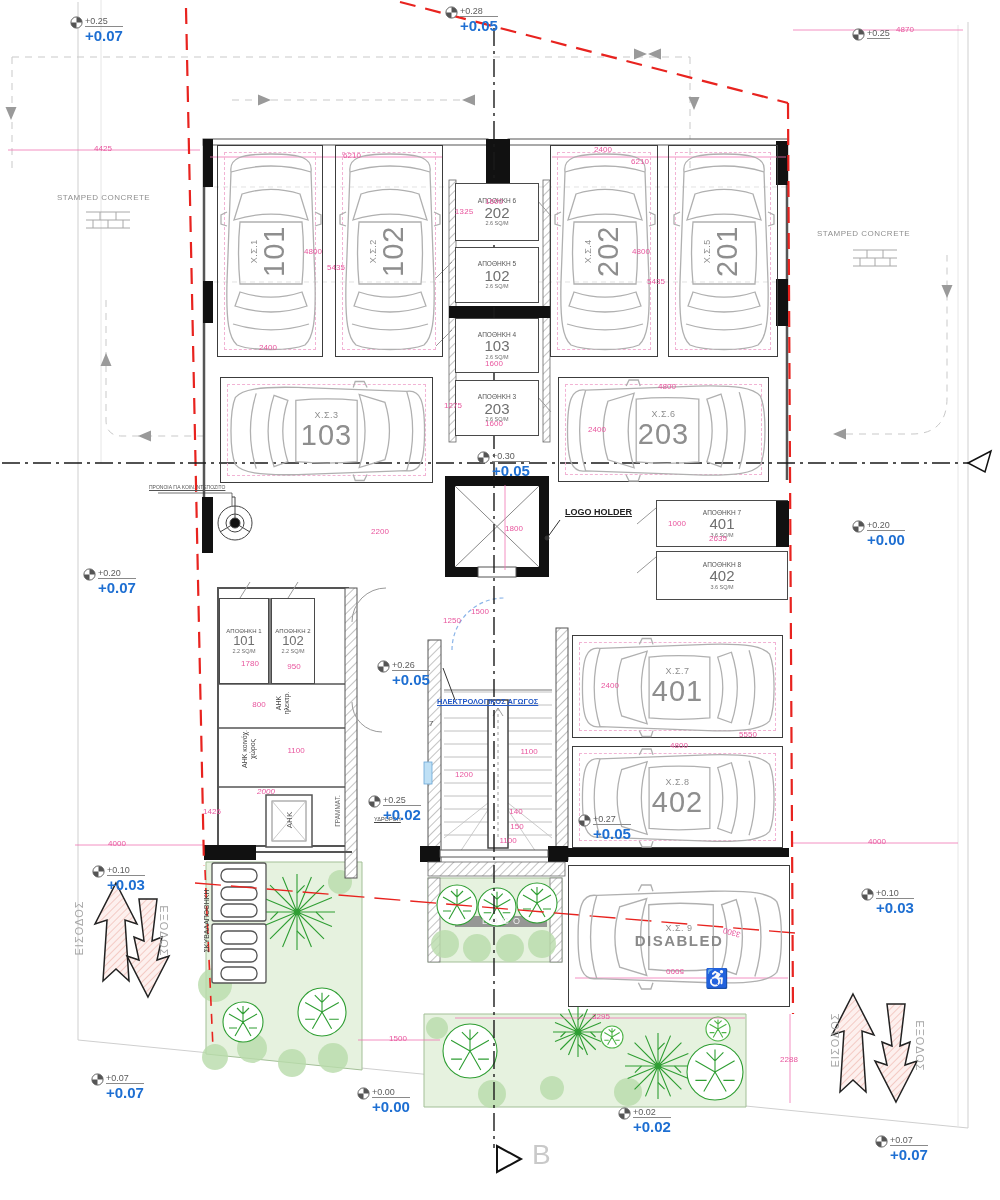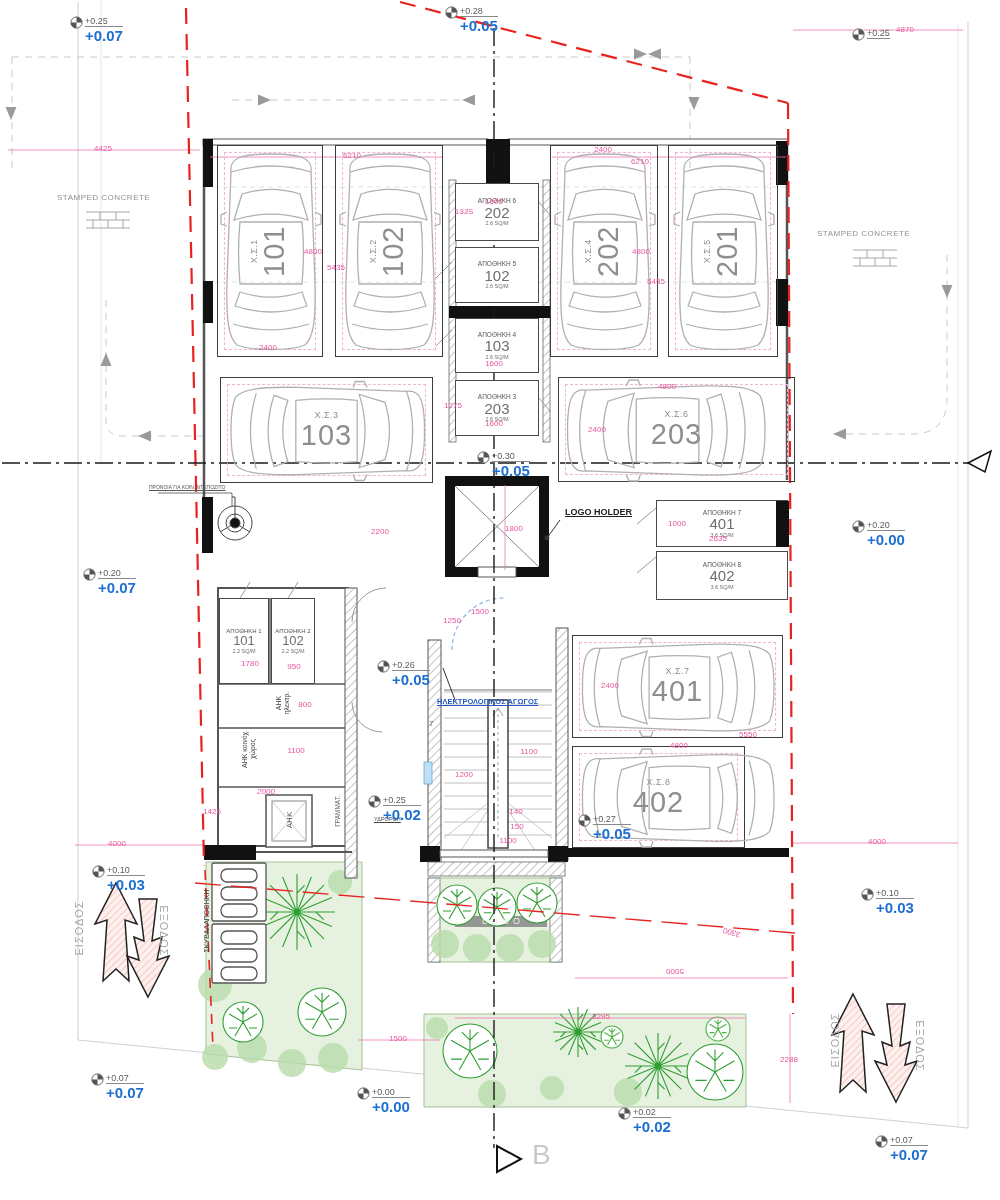--- a/index.html
+++ b/index.html
@@ -335,21 +335,21 @@
       <svg class="car" width="213" height="106">
         <use href="#car-shape" transform="translate(106.5,53) rotate(90) scale(0.99)"></use>
       </svg>
       <div class="slab ">
         <div>
     <span class="scode">Χ.Σ.3</span>
     <span class="snum">103</span>
   </div>
       </div>
     </div>
-    <div class="stall" style="left: 558px; top: 377px; width: 237px; height: 105px;">
+    <div class="stall" style="left: 558px; top: 377px; width: 211px; height: 105px;">
       <div class="sdash"></div>
       <svg class="car" width="215" height="105">
         <use href="#car-shape" transform="translate(107.5,52.5) rotate(-90) scale(1.01)"></use>
       </svg>
       <div class="slab ">
         <div>
     <span class="scode">Χ.Σ.6</span>
     <span class="snum">203</span>
   </div>
       </div>
@@ -359,31 +359,43 @@
       <svg class="car" width="211" height="103">
         <use href="#car-shape" transform="translate(105.5,51.5) rotate(-90) scale(0.98)"></use>
       </svg>
       <div class="slab ">
         <div>
     <span class="scode">Χ.Σ.7</span>
     <span class="snum">401</span>
   </div>
       </div>
     </div>
-    <div class="stall" style="left: 572px; top: 746px; width: 173px; height: 102px;">
+    <div class="stall" style="left: 572px; top: 746px; width: 211px; height: 102px;">
       <div class="sdash"></div>
       <svg class="car" width="211" height="102">
         <use href="#car-shape" transform="translate(105.5,51) rotate(-90) scale(0.98)"></use>
       </svg>
       <div class="slab ">
         <div>
     <span class="scode">Χ.Σ.8</span>
     <span class="snum">402</span>
   </div>
       </div>
+    </div>
+    <div class="stall" style="left: 568px; top: 865px; width: 222px; height: 142px;">
+      <svg class="car" width="222" height="142">
+        <use href="#car-shape" transform="translate(111,71) rotate(-90) scale(1.04)"></use>
+      </svg>
+      <div class="slab ">
+        <div>
+    <span class="scode">Χ.Σ. 9</span>
+    <span class="snum" style="font-size:15px;letter-spacing:1.5px;font-weight:bold;color:#8a8a8a">DISABLED</span>
+  </div>
+      </div>
+      <span class="wheel" style="left:62%;top:72%">♿</span>
     </div>
     <div class="storage" style="left: 455px; top: 183px; width: 84px; height: 58px;">
       <span class="st-name">ΑΠΟΘΗΚΗ 6</span>
   <span class="st-num">202</span>
   <span class="st-area">2.6 SQ/M</span>
     </div>
     <div class="storage" style="left: 455px; top: 247px; width: 84px; height: 56px;">
       <span class="st-name">ΑΠΟΘΗΚΗ 5</span>
   <span class="st-num">102</span>
   <span class="st-area">2.6 SQ/M</span>
@@ -600,21 +612,21 @@
     <div class="dim" style="left: 667px; top: 387px; transform: translate(-50%, -50%) rotate(0deg);">4800</div>
     <div class="dim" style="left: 597px; top: 430px; transform: translate(-50%, -50%) rotate(0deg);">2400</div>
     <div class="dim" style="left: 380px; top: 532px; transform: translate(-50%, -50%) rotate(0deg);">2200</div>
     <div class="dim" style="left: 514px; top: 529px; transform: translate(-50%, -50%) rotate(0deg);">1800</div>
     <div class="dim" style="left: 677px; top: 524px; transform: translate(-50%, -50%) rotate(0deg);">1000</div>
     <div class="dim" style="left: 718px; top: 539px; transform: translate(-50%, -50%) rotate(0deg);">2635</div>
     <div class="dim" style="left: 480px; top: 612px; transform: translate(-50%, -50%) rotate(0deg);">1500</div>
     <div class="dim" style="left: 452px; top: 621px; transform: translate(-50%, -50%) rotate(0deg);">1250</div>
     <div class="dim" style="left: 250px; top: 664px; transform: translate(-50%, -50%) rotate(0deg);">1780</div>
     <div class="dim" style="left: 294px; top: 667px; transform: translate(-50%, -50%) rotate(0deg);">950</div>
-    <div class="dim" style="left: 259px; top: 705px; transform: translate(-50%, -50%) rotate(0deg); margin-left: 46px;">800</div>
+    <div class="dim" style="left: 259px; top: 705px; transform: translate(-50%, -50%) rotate(0deg);">800</div>
     <div class="dim" style="left: 296px; top: 751px; transform: translate(-50%, -50%) rotate(0deg);">1100</div>
     <div class="dim" style="left: 266px; top: 792px; transform: translate(-50%, -50%) rotate(0deg); font-style: italic;">2000</div>
     <div class="dim" style="left: 212px; top: 812px; transform: translate(-50%, -50%) rotate(0deg);">1426</div>
     <div class="dim" style="left: 529px; top: 752px; transform: translate(-50%, -50%) rotate(0deg);">1100</div>
     <div class="dim" style="left: 464px; top: 775px; transform: translate(-50%, -50%) rotate(0deg);">1200</div>
     <div class="dim" style="left: 516px; top: 812px; transform: translate(-50%, -50%) rotate(0deg);">140</div>
     <div class="dim" style="left: 517px; top: 827px; transform: translate(-50%, -50%) rotate(0deg);">150</div>
     <div class="dim" style="left: 508px; top: 841px; transform: translate(-50%, -50%) rotate(0deg);">1100</div>
     <div class="dim" style="left: 610px; top: 686px; transform: translate(-50%, -50%) rotate(0deg);">2400</div>
     <div class="dim" style="left: 748px; top: 723px; transform: translate(-50%, -50%) rotate(0deg); margin-top: 12px;">5550</div>

